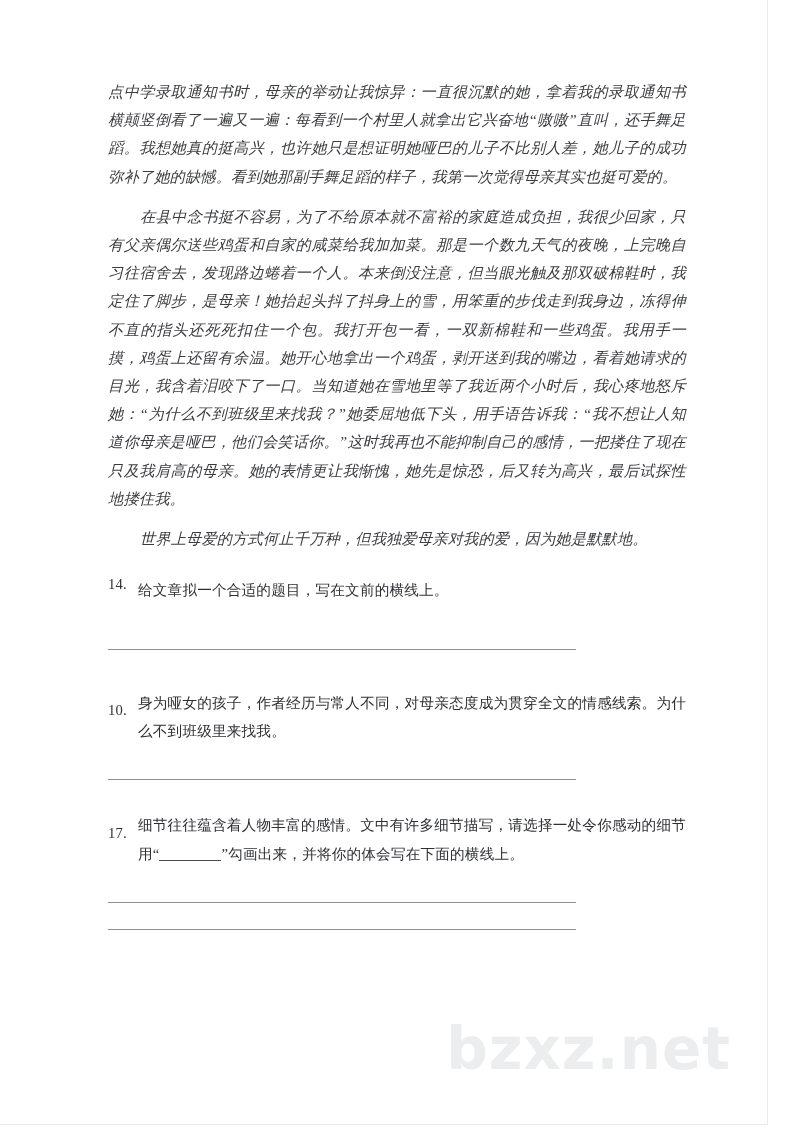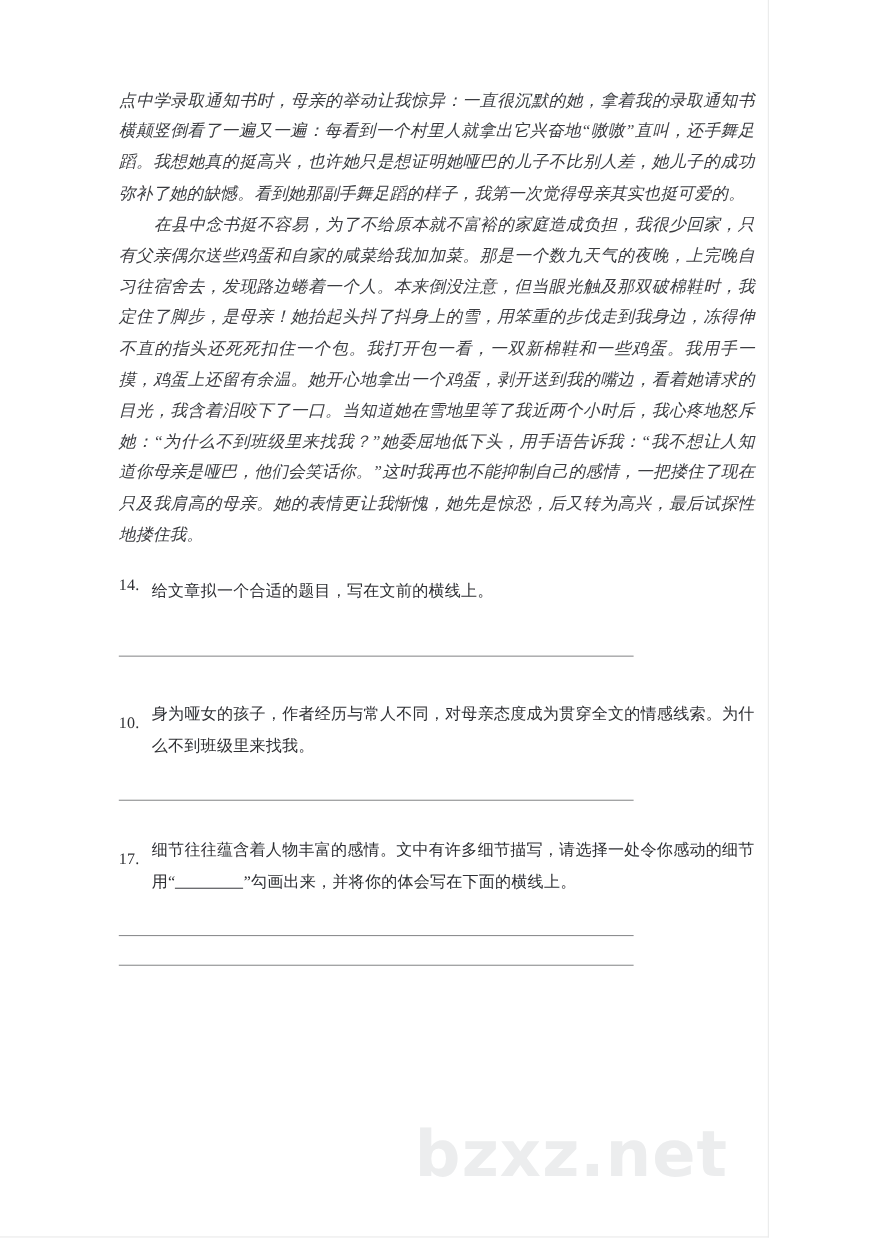--- a/index.html
+++ b/index.html
@@ -13,21 +13,21 @@
     position: relative;
     overflow: hidden;
     font-family: "Liberation Serif", "DejaVu Serif", serif;
   }
 
   
   #page-sheet {
     position: absolute;
     left: 0;
     top: 0;
-    width: 699px;
+    width: 768px;
     height: 1125px;
     background: #ffffff;
     border-right: 1px solid #e9eaea;
     border-bottom: 1px solid #e9eaea;
     box-sizing: border-box;
     overflow: hidden;
   }
 
   
   #watermark {
@@ -60,21 +60,21 @@
     text-align: justify;
     text-justify: inter-character;
     letter-spacing: 0.2px;
     margin: 0;
     font-style: italic;
   }
   .prose.indent {
     text-indent: 2.1em;
   }
   .prose + .prose {
-    margin-top: 0;
+    margin-top: 12px;
   }
 
   
   .question {
     font-family: "Liberation Serif", "DejaVu Serif", serif;
     font-size: 14.6px;
     line-height: 28.4px;
     color: #2e2f33;
     text-align: justify;
     text-justify: inter-character;
@@ -118,20 +118,21 @@
 </head>
 <body>
 
 <div id="page-sheet">
 
   <div id="content">
 
     <div>
       <p class="prose">点中学录取通知书时，母亲的举动让我惊异：一直很沉默的她，拿着我的录取通知书横颠竖倒看了一遍又一遍：每看到一个村里人就拿出它兴奋地“嗷嗷”直叫，还手舞足蹈。我想她真的挺高兴，也许她只是想证明她哑巴的儿子不比别人差，她儿子的成功弥补了她的缺憾。看到她那副手舞足蹈的样子，我第一次觉得母亲其实也挺可爱的。</p>
       <p class="prose indent">在县中念书挺不容易，为了不给原本就不富裕的家庭造成负担，我很少回家，只有父亲偶尔送些鸡蛋和自家的咸菜给我加加菜。那是一个数九天气的夜晚，上完晚自习往宿舍去，发现路边蜷着一个人。本来倒没注意，但当眼光触及那双破棉鞋时，我定住了脚步，是母亲！她抬起头抖了抖身上的雪，用笨重的步伐走到我身边，冻得伸不直的指头还死死扣住一个包。我打开包一看，一双新棉鞋和一些鸡蛋。我用手一摸，鸡蛋上还留有余温。她开心地拿出一个鸡蛋，剥开送到我的嘴边，看着她请求的目光，我含着泪咬下了一口。当知道她在雪地里等了我近两个小时后，我心疼地怒斥她：“为什么不到班级里来找我？”她委屈地低下头，用手语告诉我：“我不想让人知道你母亲是哑巴，他们会笑话你。”这时我再也不能抑制自己的感情，一把搂住了现在只及我肩高的母亲。她的表情更让我惭愧，她先是惊恐，后又转为高兴，最后试探性地搂住我。</p>
+      <p class="prose indent">世界上母爱的方式何止千万种，但我独爱母亲对我的爱，因为她是默默地。</p>
     </div>
 
     <div class="gap-sm"></div>
 
     <div class="question">
       <span class="q-num">14.</span>
       <span class="q-text">给文章拟一个合适的题目，写在文前的横线上。</span>
     </div>
 
     <div class="gap-sm"></div>

